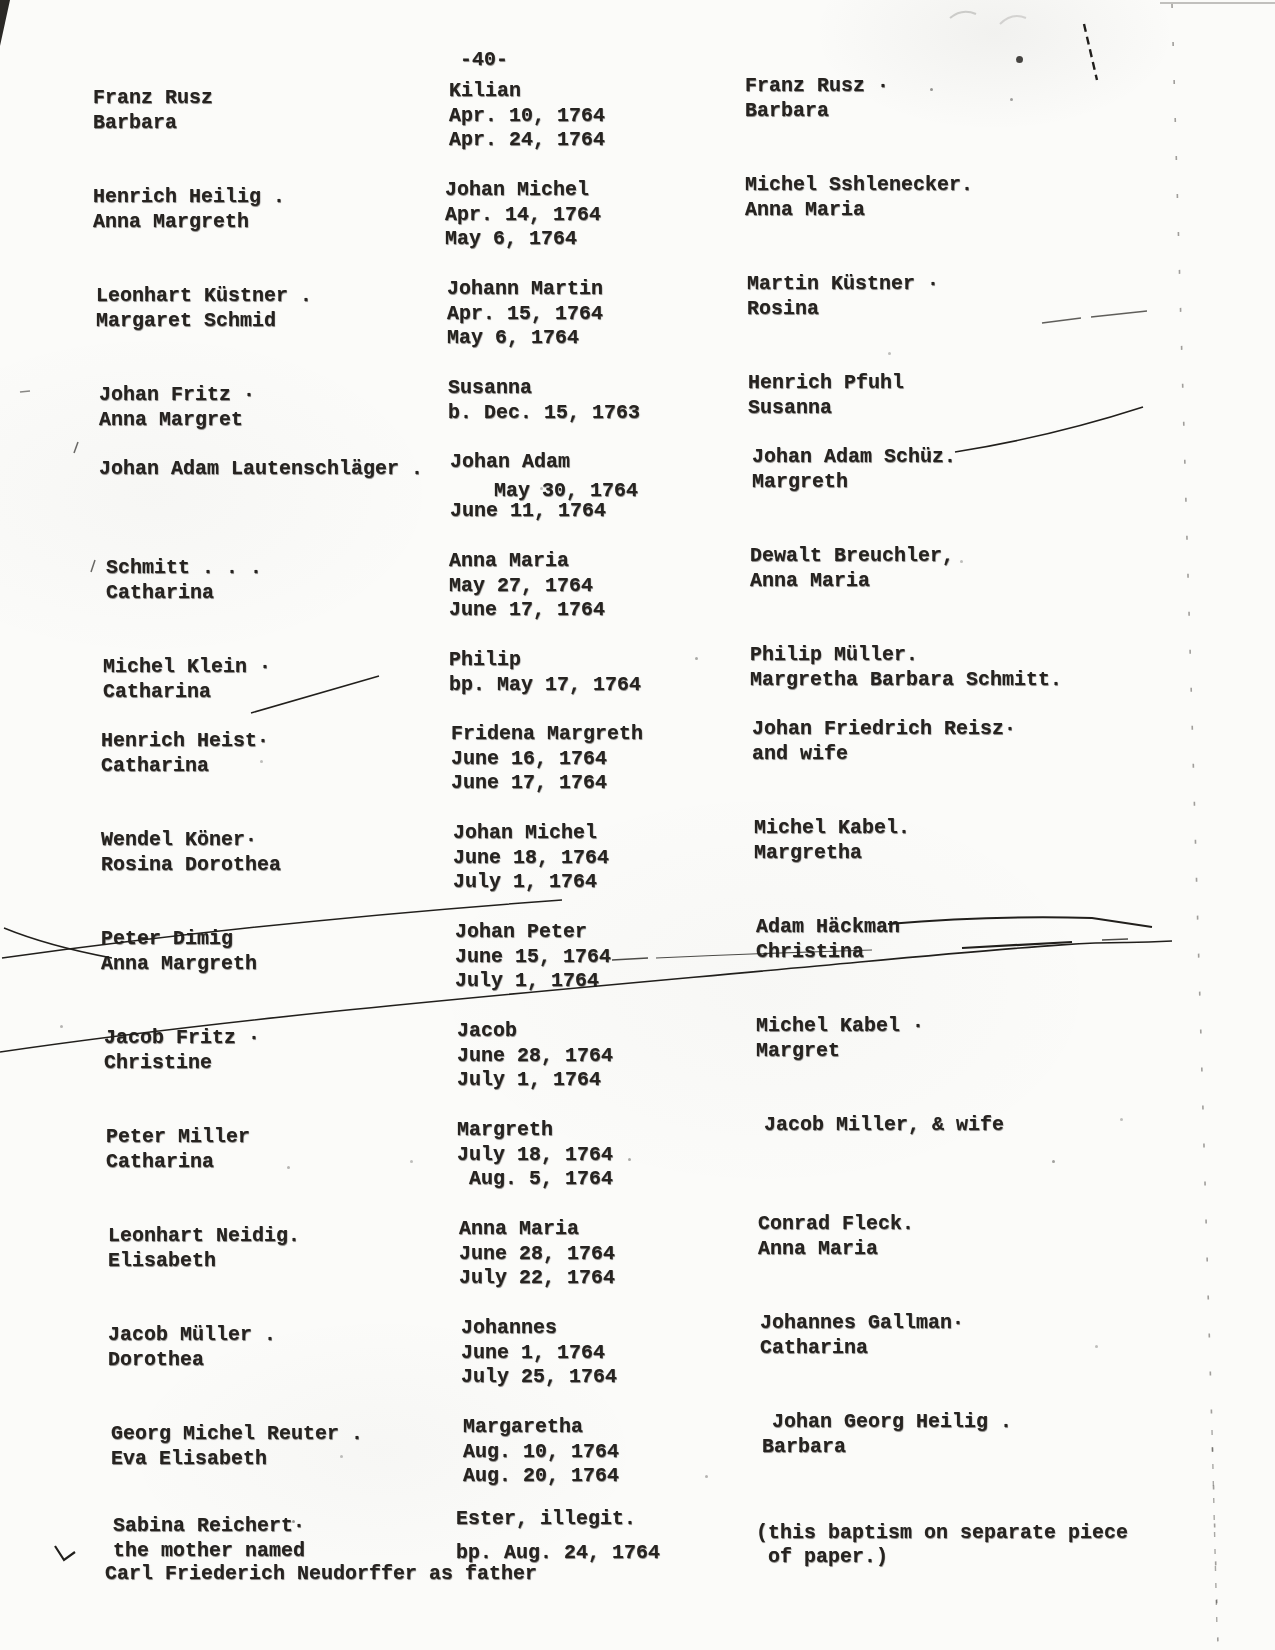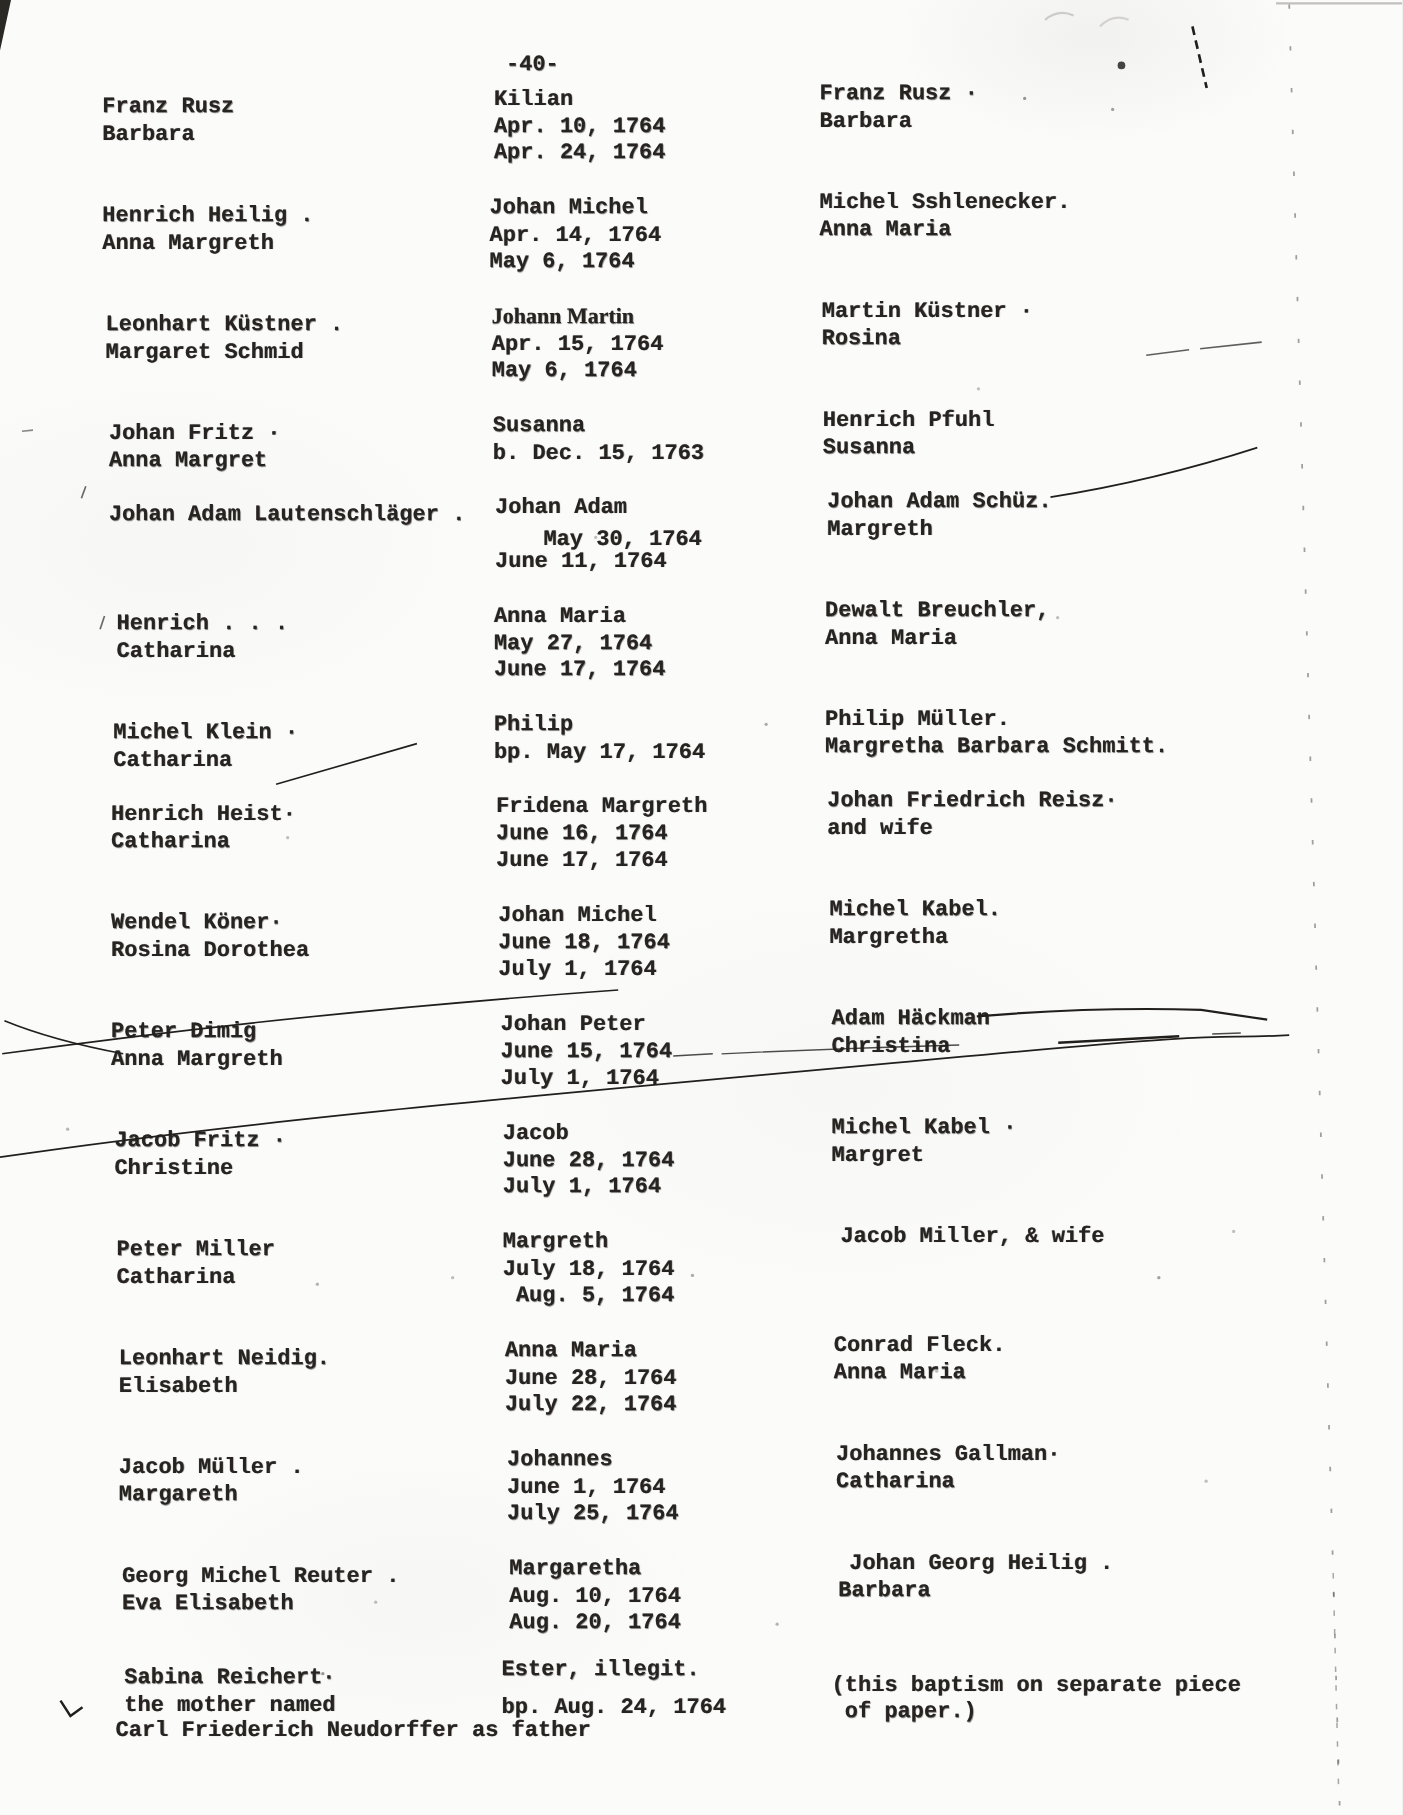--- a/index.html
+++ b/index.html
@@ -52,21 +52,21 @@
         <div class="ln" style="left: 93px; top: 209.7px;">Anna Margreth</div>
         <div class="ln" style="left: 445px; top: 178px;">Johan Michel</div>
         <div class="ln" style="left: 445px; top: 202.7px;">Apr. 14, 1764</div>
         <div class="ln" style="left: 445px; top: 227.4px;">May 6, 1764</div>
         <div class="ln" style="left: 745px; top: 173px;">Michel Sshlenecker.</div>
         <div class="ln" style="left: 745px; top: 197.7px;">Anna Maria</div>
       </div>
       <div>
         <div class="ln" style="left: 96px; top: 284px;">Leonhart Küstner .</div>
         <div class="ln" style="left: 96px; top: 308.7px;">Margaret Schmid</div>
-        <div class="ln" style="left: 447px; top: 277px; font-family: Liberation Serif, serif;">Johann Martin</div>
+        <div class="ln" style="left: 447px; top: 277px;">Johann Martin</div>
         <div class="ln" style="left: 447px; top: 301.7px;">Apr. 15, 1764</div>
         <div class="ln" style="left: 447px; top: 326.4px;">May 6, 1764</div>
         <div class="ln" style="left: 747px; top: 272px;">Martin Küstner ·</div>
         <div class="ln" style="left: 747px; top: 296.7px;">Rosina</div>
       </div>
       <div>
         <div class="ln" style="left: 99px; top: 383px;">Johan Fritz ·</div>
         <div class="ln" style="left: 99px; top: 407.7px;">Anna Margret</div>
         <div class="ln" style="left: 448px; top: 376px;">Susanna</div>
         <div class="ln" style="left: 448px; top: 400.7px;">b. Dec. 15, 1763</div>
@@ -75,21 +75,21 @@
       </div>
       <div>
         <div class="ln" style="left: 99px; top: 457px;">Johan Adam Lautenschläger .</div>
         <div class="ln" style="left: 450px; top: 450px;">Johan Adam</div>
         <div class="ln" style="left: 450px; top: 479px; margin-left: 44px;">May 30, 1764</div>
         <div class="ln" style="left: 450px; top: 499.4px;">June 11, 1764</div>
         <div class="ln" style="left: 752px; top: 445px;">Johan Adam Schüz.</div>
         <div class="ln" style="left: 752px; top: 469.7px;">Margreth</div>
       </div>
       <div>
-        <div class="ln" style="left: 106px; top: 556px;">Henrich . . .</div>
+        <div class="ln" style="left: 106px; top: 556px;">Schmitt . . .</div>
         <div class="ln" style="left: 106px; top: 580.7px;">Catharina</div>
         <div class="ln" style="left: 449px; top: 549px;">Anna Maria</div>
         <div class="ln" style="left: 449px; top: 573.7px;">May 27, 1764</div>
         <div class="ln" style="left: 449px; top: 598.4px;">June 17, 1764</div>
         <div class="ln" style="left: 750px; top: 544px;">Dewalt Breuchler,</div>
         <div class="ln" style="left: 750px; top: 568.7px;">Anna Maria</div>
       </div>
       <div>
         <div class="ln" style="left: 103px; top: 655px;">Michel Klein ·</div>
         <div class="ln" style="left: 103px; top: 679.7px;">Catharina</div>
@@ -146,21 +146,21 @@
         <div class="ln" style="left: 108px; top: 1224px;">Leonhart Neidig.</div>
         <div class="ln" style="left: 108px; top: 1248.7px;">Elisabeth</div>
         <div class="ln" style="left: 459px; top: 1217px;">Anna Maria</div>
         <div class="ln" style="left: 459px; top: 1241.7px;">June 28, 1764</div>
         <div class="ln" style="left: 459px; top: 1266.4px;">July 22, 1764</div>
         <div class="ln" style="left: 758px; top: 1212px;">Conrad Fleck.</div>
         <div class="ln" style="left: 758px; top: 1236.7px;">Anna Maria</div>
       </div>
       <div>
         <div class="ln" style="left: 108px; top: 1323px; text-align: right;">Jacob Müller .</div>
-        <div class="ln" style="left: 108px; top: 1347.7px;">Margareth</div>
+        <div class="ln" style="left: 108px; top: 1347.7px;">Dorothea</div>
         <div class="ln" style="left: 461px; top: 1316px;">Johannes</div>
         <div class="ln" style="left: 461px; top: 1340.7px;">June 1, 1764</div>
         <div class="ln" style="left: 461px; top: 1365.4px;">July 25, 1764</div>
         <div class="ln" style="left: 760px; top: 1311px;">Johannes Gallman·</div>
         <div class="ln" style="left: 760px; top: 1335.7px;">Catharina</div>
       </div>
       <div>
         <div class="ln" style="left: 111px; top: 1422px;">Georg Michel Reuter .</div>
         <div class="ln" style="left: 111px; top: 1446.7px;">Eva Elisabeth</div>
         <div class="ln" style="left: 463px; top: 1415px;">Margaretha</div>

